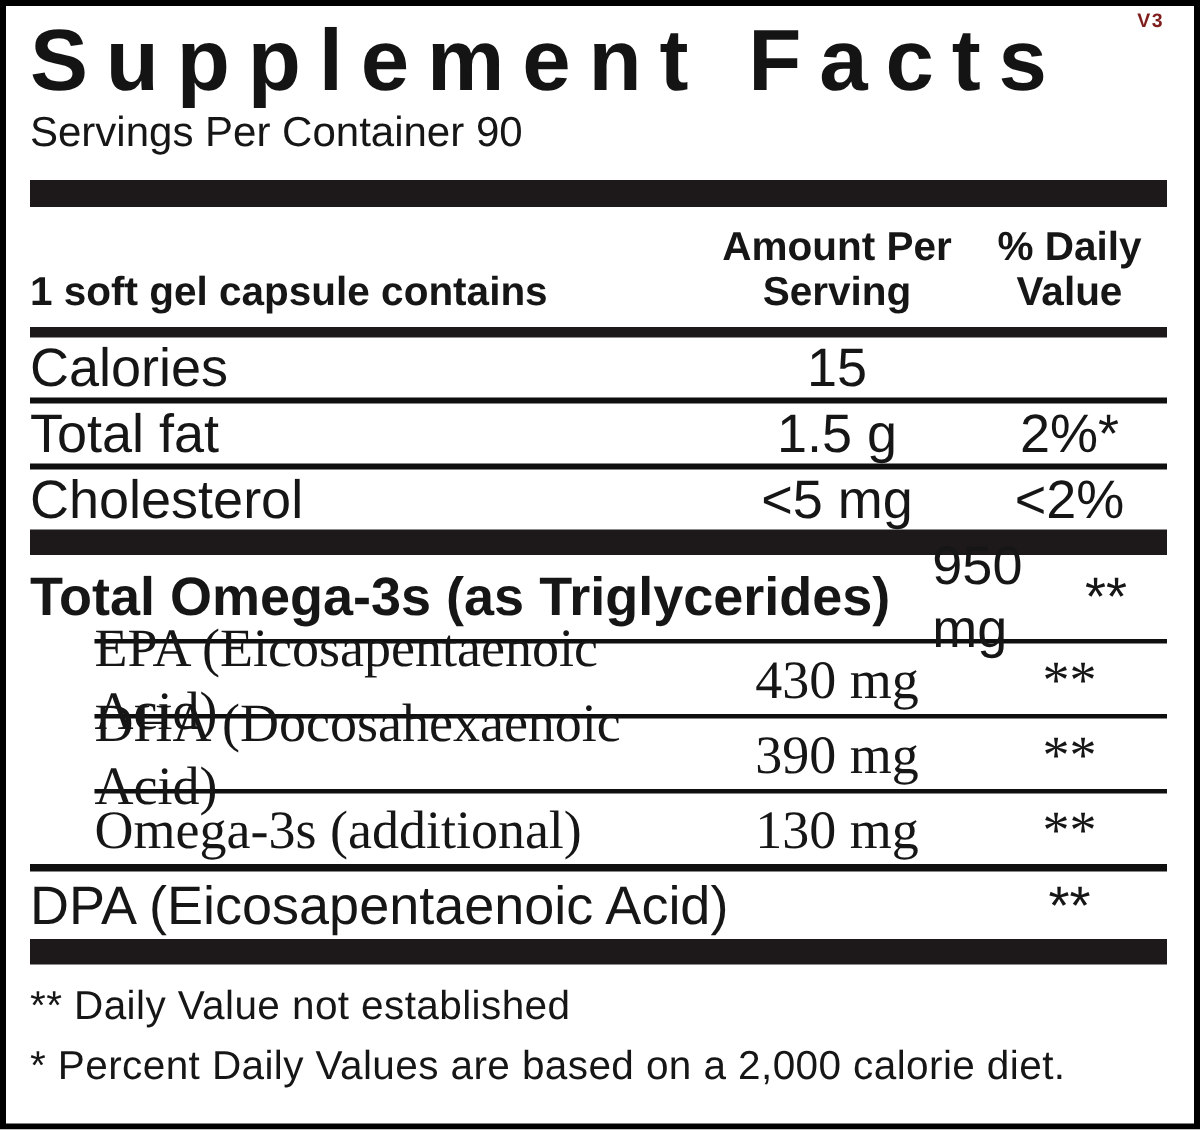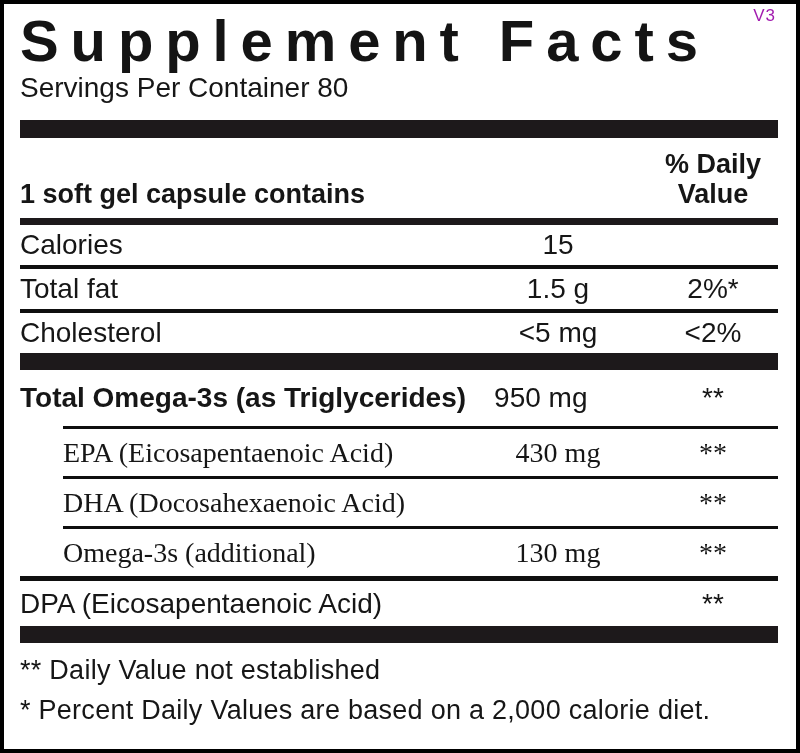--- a/index.html
+++ b/index.html
@@ -14,23 +14,24 @@
     color: #161616;
     font-family: "Liberation Sans", sans-serif;
     padding: 0 18px 0 16px;
     overflow: hidden;
   }
 
   .version-tag {
     position: absolute;
     top: 2px;
     right: 20px;
-    font-size: 17px;
+    font-size: 13px;
     letter-spacing: 1px;
-    color: #a21caf;
+    color: #7f1d1d;
+    font-weight: bold;
   }
 
   .title {
     margin-top: 6px;
     font-size: 58px;
     font-weight: bold;
     line-height: 62px;
     letter-spacing: 0.205em;
     white-space: nowrap;
     color: #141414;
@@ -49,21 +50,21 @@
     align-items: flex-end;
     height: 80px;
     box-sizing: border-box;
     padding-bottom: 9px;
     font-weight: bold;
   }
   .hdr-contains { flex: 1; font-size: 27px; line-height: 29px; }
   .hdr-col { width: 180px; text-align: center; font-size: 27px; line-height: 30px; }
   .hdr-col.dv-col { width: 130px; }
 
-  .row { display: flex; align-items: center; height: 40px; font-size: 28px; }
+  .row { display: flex; align-items: center; height: 40px; font-size: 36px; }
   .row .name { flex: 1; }
   .row .amount { width: 180px; text-align: center; }
   .row .dv { width: 130px; text-align: center; }
   .row.sub { height: 47px; font-family: Liberation Serif, serif; }
   .row.sub .name { padding-left: 43px; }
   .row.tall { height: 56px; }
   .row.dpa { height: 45px; }
   .name.bold { font-weight: bold; }
 
   
@@ -81,26 +82,30 @@
 </style>
 </head>
 <body>
 
 <div class="label">
 
   <div class="version-tag">V3</div>
 
   <div class="title">Supplement Facts</div>
 
-  <div class="serving-line">Servings Per Container 80</div>
+  <div class="serving-line">Servings Per Container 90</div>
 
   <div class="bar bar-heavy"></div>
 
   <div class="hdr-row">
     <div class="hdr-contains">1 soft gel capsule contains</div>
+    <div class="hdr-col">
+      <div>Amount Per</div>
+      <div>Serving</div>
+    </div>
     <div class="hdr-col dv-col">
       <div>% Daily</div>
       <div>Value</div>
     </div>
   </div>
 
   <div class="bar bar-mid"></div>
 
   <div class="row">
     <span class="name">Calories</span>
@@ -137,20 +142,21 @@
   <div class="row sub">
     <span class="name">EPA (Eicosapentaenoic Acid)</span>
     <span class="amount">430 mg</span>
     <span class="dv">**</span>
   </div>
 
   <div class="rule indent"></div>
 
   <div class="row sub">
     <span class="name">DHA (Docosahexaenoic Acid)</span>
+    <span class="amount">390 mg</span>
     <span class="dv">**</span>
   </div>
 
   <div class="rule indent"></div>
 
   <div class="row sub">
     <span class="name">Omega-3s (additional)</span>
     <span class="amount">130 mg</span>
     <span class="dv">**</span>
   </div>

